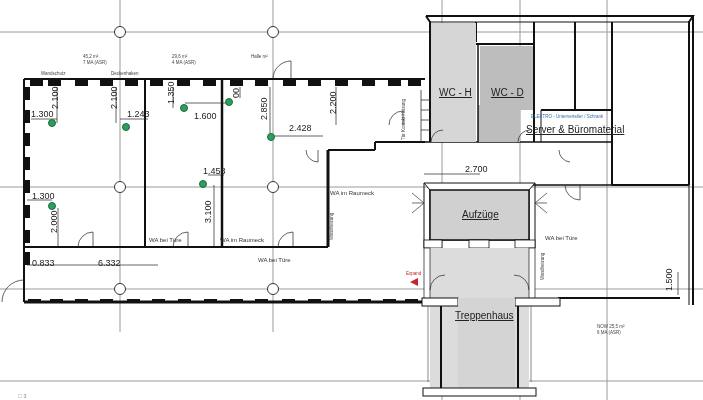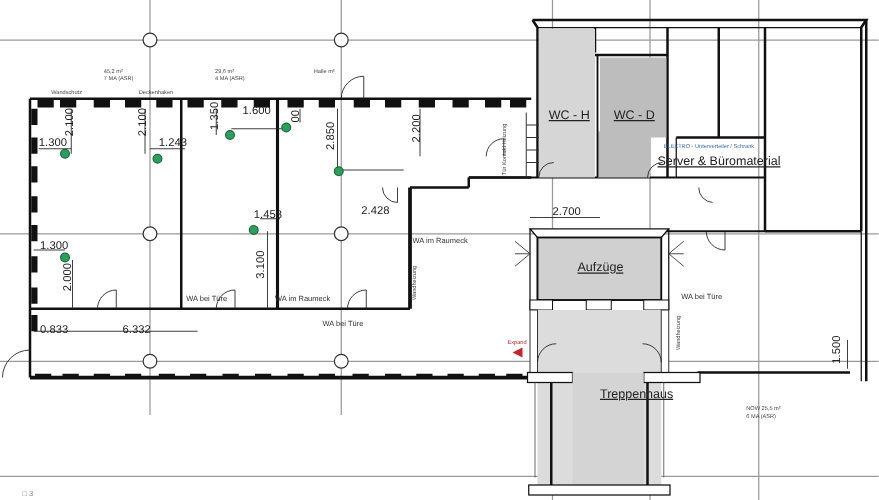--- a/index.html
+++ b/index.html
@@ -212,39 +212,39 @@
 <div class="lbl tiny" style="left:172px;top:61px;">4 MA (ASR)</div>
 <div class="lbl tiny" style="left:251px;top:55px;">Halle m²</div>
 <div class="lbl tiny" style="left:41px;top:72px;">Wandschutz</div>
 <div class="lbl tiny" style="left:111px;top:72px;">Deckenhaken</div>
 
 <div class="lbl room" style="left:439px;top:88px;">WC - H</div>
 <div class="lbl room" style="left:491px;top:88px;">WC - D</div>
 <div class="lbl tiny blue" style="left:531px;top:115px;">ELEKTRO - Unterverteiler / Schrank</div>
 <div class="lbl room" style="left:526px;top:125px;">Server &amp; Büromaterial</div>
 <div class="lbl room" style="left:462px;top:210px;">Aufzüge</div>
-<div class="lbl room" style="left:480px;top:311px;">Treppenhaus</div>
+<div class="lbl room" style="left:455px;top:311px;">Treppenhaus</div>
 
 <div class="lbl dim" style="left:31px;top:110px;">1.300</div>
 <div class="lbl dim vert" style="left:51px;top:109px;">2.100</div>
 <div class="lbl dim vert" style="left:110px;top:109px;">2.100</div>
 <div class="lbl dim" style="left:127px;top:110px;">1.243</div>
 <div class="lbl dim vert" style="left:167px;top:104px;">1.350</div>
-<div class="lbl dim" style="left:194px;top:84px;text-align:right;">1.600</div>
+<div class="lbl dim" style="left:194px;top:112px;text-align:right;">1.600</div>
 <div class="lbl dim vert" style="left:232px;top:98px;">00</div>
 <div class="lbl dim vert" style="left:260px;top:120px;">2.850</div>
-<div class="lbl dim" style="left:289px;top:124px;margin-top:40px;">2.428</div>
+<div class="lbl dim" style="left:289px;top:124px;">2.428</div>
 <div class="lbl dim vert" style="left:329px;top:114px;">2.200</div>
 <div class="lbl dim" style="left:203px;top:167px;">1.458</div>
 <div class="lbl dim vert" style="left:204px;top:223px;">3.100</div>
 <div class="lbl dim" style="left:32px;top:192px;">1.300</div>
 <div class="lbl dim vert" style="left:50px;top:233px;">2.000</div>
 <div class="lbl dim" style="left:32px;top:259px;">0.833</div>
 <div class="lbl dim" style="left:98px;top:259px;">6.332</div>
-<div class="lbl dim" style="left:442px;top:165px;">2.700</div>
+<div class="lbl dim" style="left:465px;top:165px;">2.700</div>
 <div class="lbl dim vert" style="left:665px;top:291px;">1.500</div>
 
 <div class="lbl small" style="left:149px;top:237px;">WA bei Türe</div>
 <div class="lbl small" style="left:220px;top:237px;">WA im Raumeck</div>
 <div class="lbl small" style="left:258px;top:257px;">WA bei Türe</div>
 <div class="lbl small" style="left:330px;top:190px;">WA im Raumeck</div>
 <div class="lbl small" style="left:545px;top:235px;">WA bei Türe</div>
 <div class="lbl tiny vert" style="left:402px;top:140px;">Tür Kontakt Heizung</div>
 <div class="lbl tiny vert" style="left:330px;top:240px;">Wandheizung</div>
 <div class="lbl tiny vert" style="left:541px;top:280px;">Wandheizung</div>

